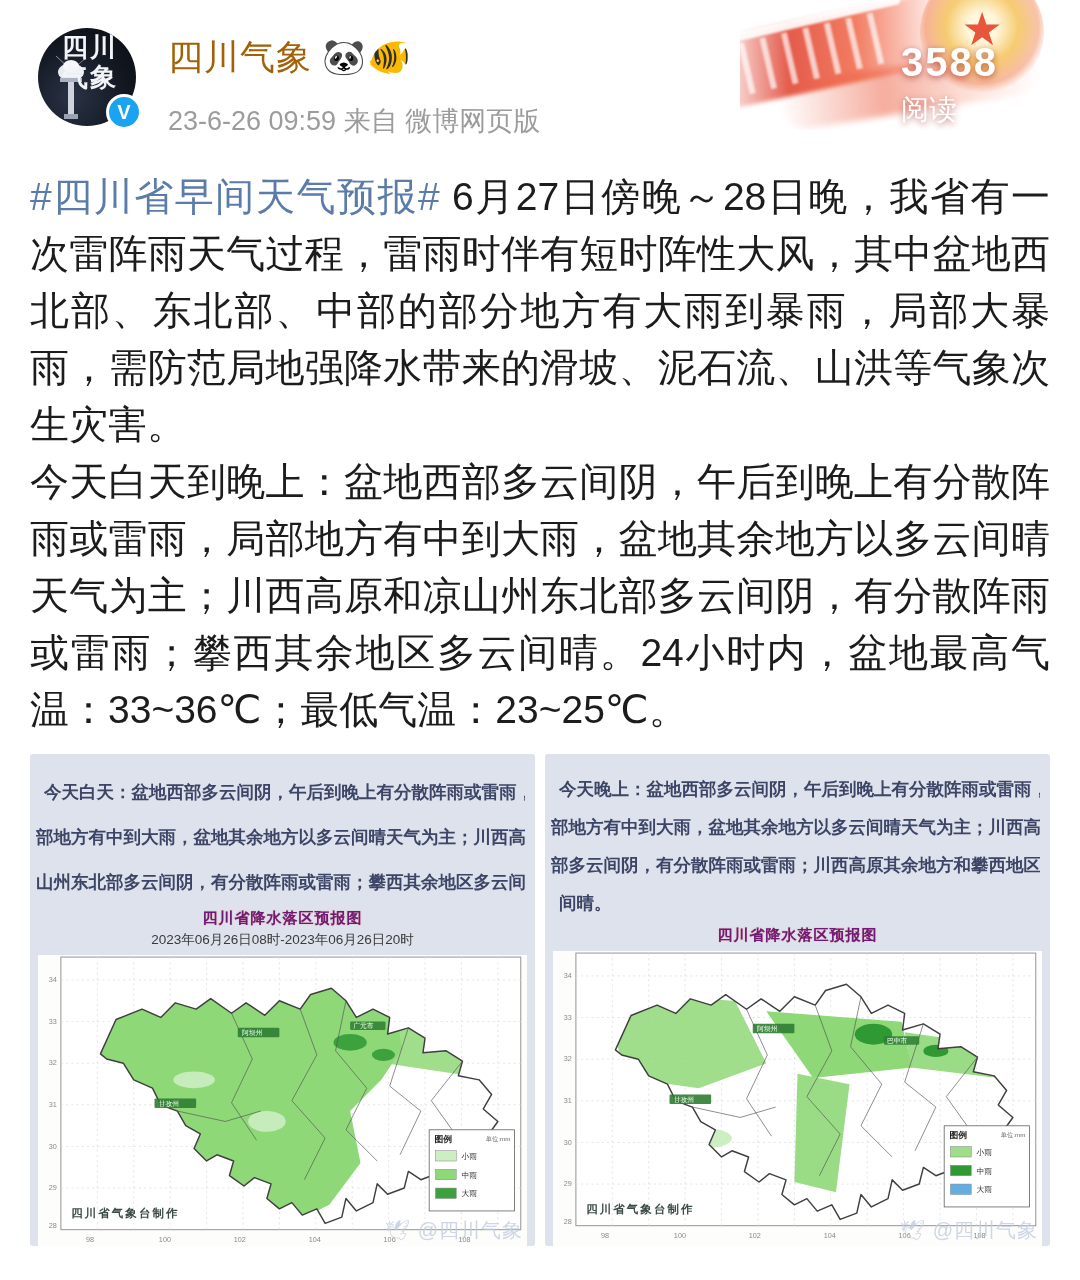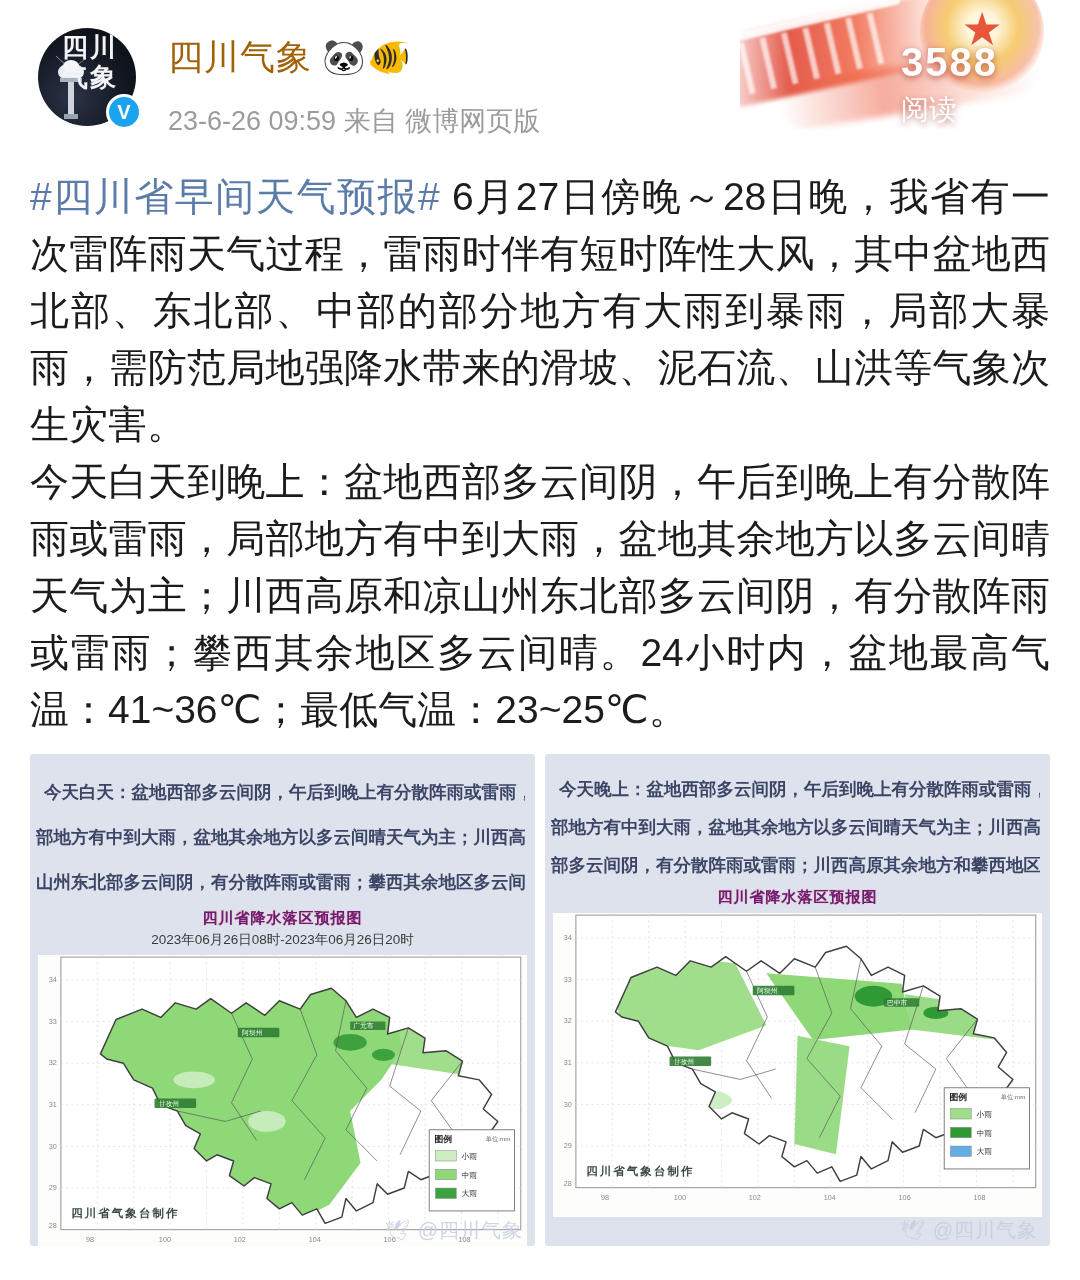--- a/index.html
+++ b/index.html
@@ -147,21 +147,21 @@
       <div class="meta">
         <span>23-6-26 09:59</span>
         <span>来自</span>
         <span class="src">微博网页版</span>
       </div>
     </div>
   </div>
 
   <div class="content">
     <p><span class="hashtag">#四川省早间天气预报#</span><span> 6月27日傍晚～28日晚，我省有一次雷阵雨天气过程，雷雨时伴有短时阵性大风，其中盆地西北部、东北部、中部的部分地方有大雨到暴雨，局部大暴雨，需防范局地强降水带来的滑坡、泥石流、山洪等气象次生灾害。</span></p>
-    <p>今天白天到晚上：盆地西部多云间阴，午后到晚上有分散阵雨或雷雨，局部地方有中到大雨，盆地其余地方以多云间晴天气为主；川西高原和凉山州东北部多云间阴，有分散阵雨或雷雨；攀西其余地区多云间晴。24小时内，盆地最高气温：41~36℃；最低气温：23~25℃。</p>
+    <p>今天白天到晚上：盆地西部多云间阴，午后到晚上有分散阵雨或雷雨，局部地方有中到大雨，盆地其余地方以多云间晴天气为主；川西高原和凉山州东北部多云间阴，有分散阵雨或雷雨；攀西其余地区多云间晴。24小时内，盆地最高气温：33~36℃；最低气温：23~25℃。</p>
   </div>
 
   <div class="imgs">
 
     <figure class="wcard card-a">
       <div class="intro">
         <div class="iline">今天白天：盆地西部多云间阴，午后到晚上有分散阵雨或雷雨，局</div>
         <div class="iline clip-left">部地方有中到大雨，盆地其余地方以多云间晴天气为主；川西高原和凉</div>
         <div class="iline clip-left">山州东北部多云间阴，有分散阵雨或雷雨；攀西其余地区多云间晴。</div>
       </div>
@@ -225,20 +225,21 @@
         </svg>
       </div>
       <div class="wm">🕊 @四川气象</div>
     </figure>
 
     <figure class="wcard card-b">
       <div class="intro">
         <div class="iline">今天晚上：盆地西部多云间阴，午后到晚上有分散阵雨或雷雨，局</div>
         <div class="iline clip-left">部地方有中到大雨，盆地其余地方以多云间晴天气为主；川西高原和凉</div>
         <div class="iline clip-left">部多云间阴，有分散阵雨或雷雨；川西高原其余地方和攀西地区多云</div>
+        <div class="iline">间晴。</div>
       </div>
       <div class="map-title">四川省降水落区预报图</div>
 
       <div class="chart">
         <svg viewBox="0 0 470 292">
           <rect x="22" y="2" width="442" height="262" fill="#ffffff" stroke="#999" stroke-width="1"></rect>
           <path d="M57,2V264M92,2V264M127,2V264M162,2V264M197,2V264M232,2V264M267,2V264M302,2V264M337,2V264M372,2V264M407,2V264M442,2V264M22,24H464M22,64H464M22,104H464M22,144H464M22,184H464M22,224H464" stroke="#d9dcd9" stroke-width="0.7" stroke-dasharray="2 3" fill="none"></path>
           <clipPath id="sc2">
             <polygon points="60,95 75,62 100,52 118,60 132,46 152,52 166,42 186,56 200,46 218,58 232,44 252,52 262,38 282,32 296,44 306,60 322,52 338,60 336,76 356,70 372,80 370,94 392,92 408,102 404,116 424,120 436,134 428,148 442,160 432,174 414,178 418,192 402,200 388,194 384,210 368,216 356,208 352,224 336,230 326,220 322,238 306,246 296,234 292,252 276,258 268,244 254,250 244,238 232,244 220,234 224,220 208,214 198,222 184,212 188,198 172,192 162,198 150,186 156,172 142,164 134,150 118,144 110,128 92,120 82,104 66,100"></polygon>
           </clipPath>

